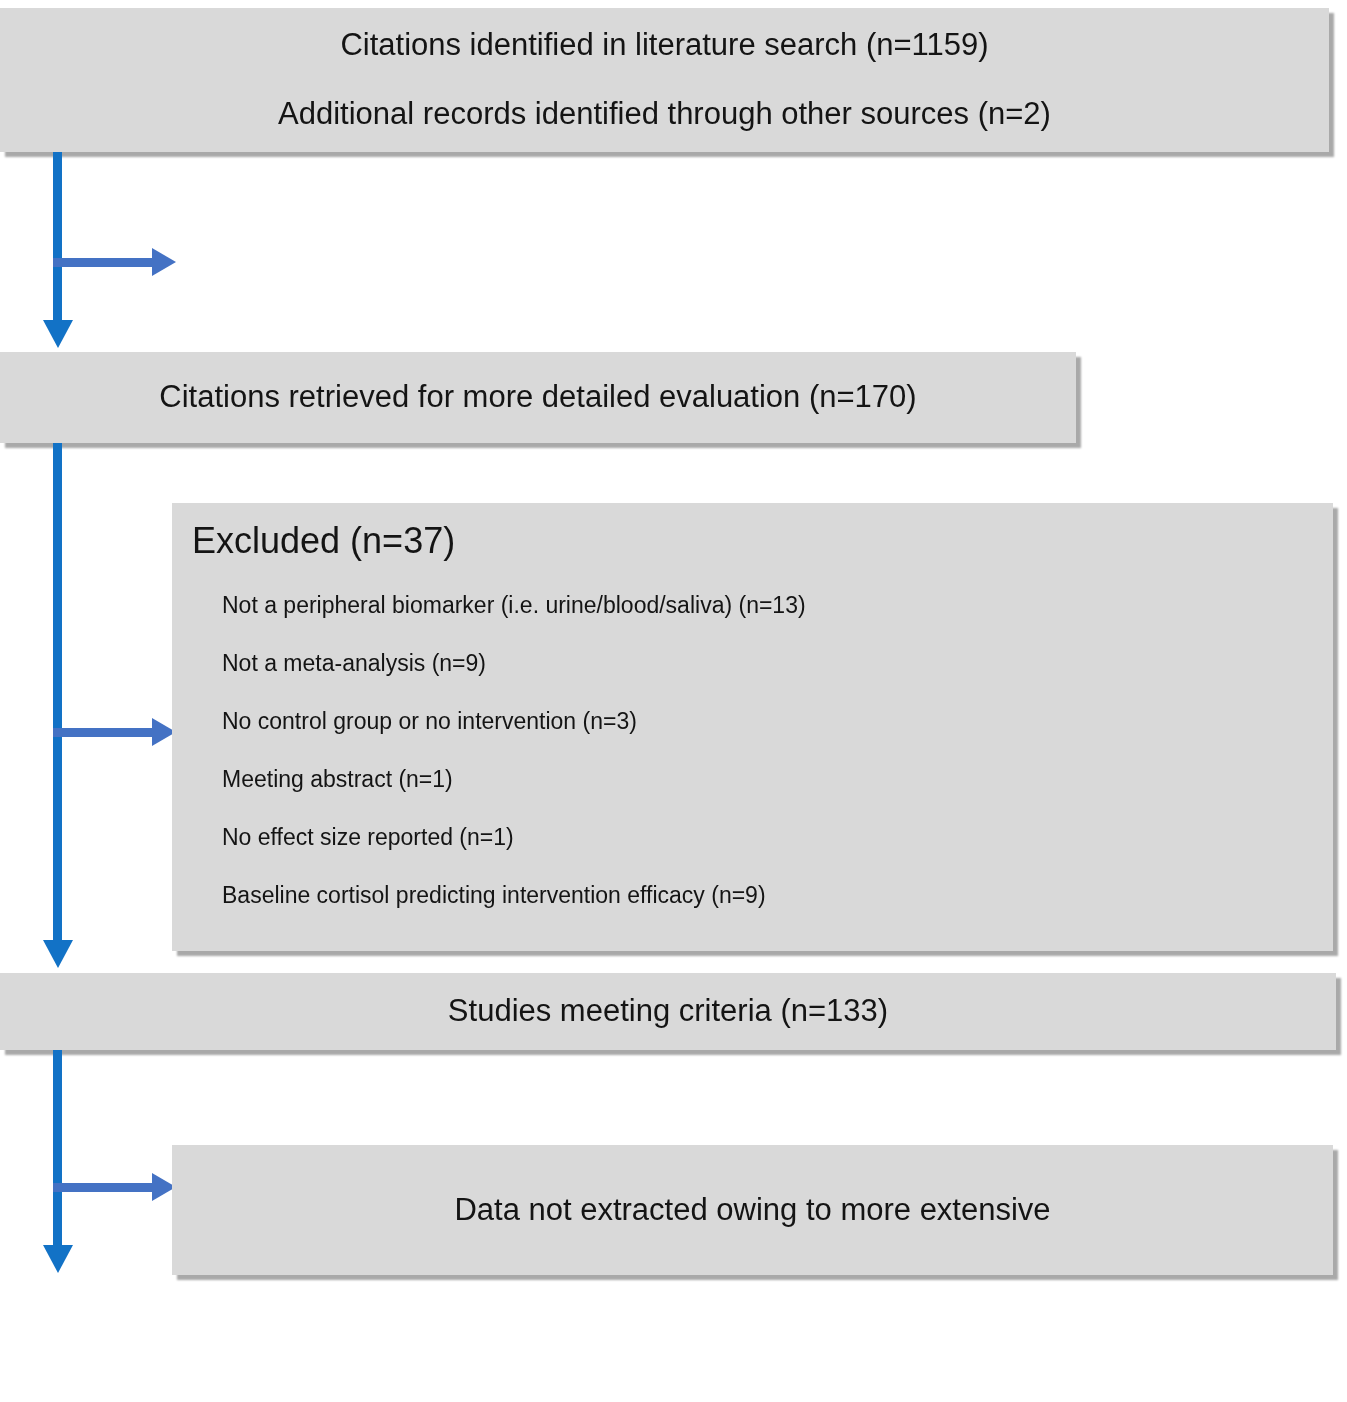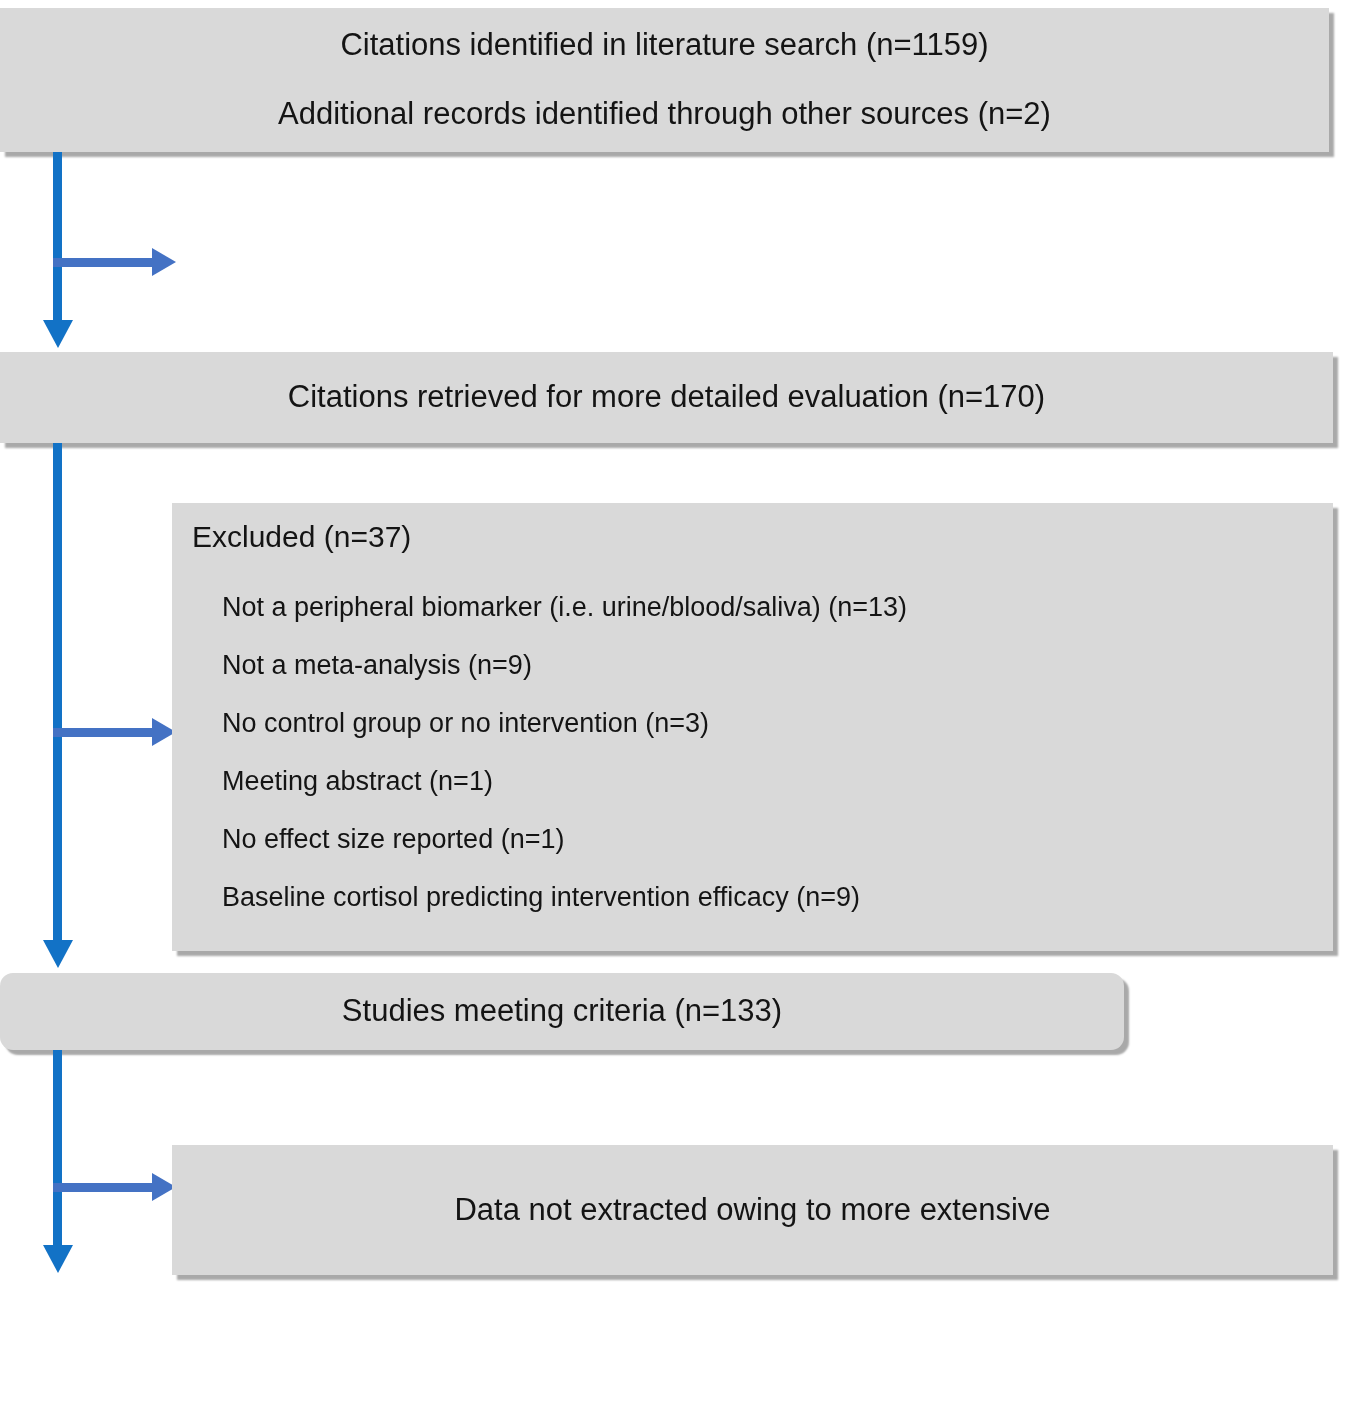--- a/index.html
+++ b/index.html
@@ -22,40 +22,40 @@
   .center-text{
     display:flex;flex-direction:column;align-items:center;justify-content:center;
     text-align:center;
   }
   .big{font-size:31px;line-height:1.25;}
 
   
   .box-identified{left:0;top:8px;width:1329px;height:144px;gap:30px;}
 
   
-  .box-retrieved{left:0px;top:352px;width:1333px;height:91px;}
+  .box-retrieved{left:0px;top:352px;width:1076px;height:91px;}
 
   
   .box-excluded{left:172px;top:503px;width:1161px;height:448px;}
   .excluded-title{
     position:absolute;left:20px;top:16px;
-    font-size:30px;line-height:1.2;
+    font-size:36px;line-height:1.2;
   }
   .excluded-items{
     position:absolute;left:50px;top:90px;right:16px;
     overflow:visible;
   }
   .excluded-item{
     height:58px;
-    font-size:27px;line-height:1.1;
+    font-size:23px;line-height:1.1;
     white-space:nowrap;
   }
 
   
-  .box-meeting{left:0px;top:973px;width:1124px;height:77px;border-radius:13px;}
+  .box-meeting{left:0px;top:973px;width:1336px;height:77px;}
 
   
   .box-notextracted{left:172px;top:1145px;width:1161px;height:130px;gap:14px;}
 
   
   .box-extracted{left:2px;top:1277px;width:1341px;height:122px;padding-bottom:26px;}
 
   
   .vline{position:absolute;left:53px;width:9px;background:var(--arrow_vertical);}
   .vline-a{top:152px;height:168px;}

